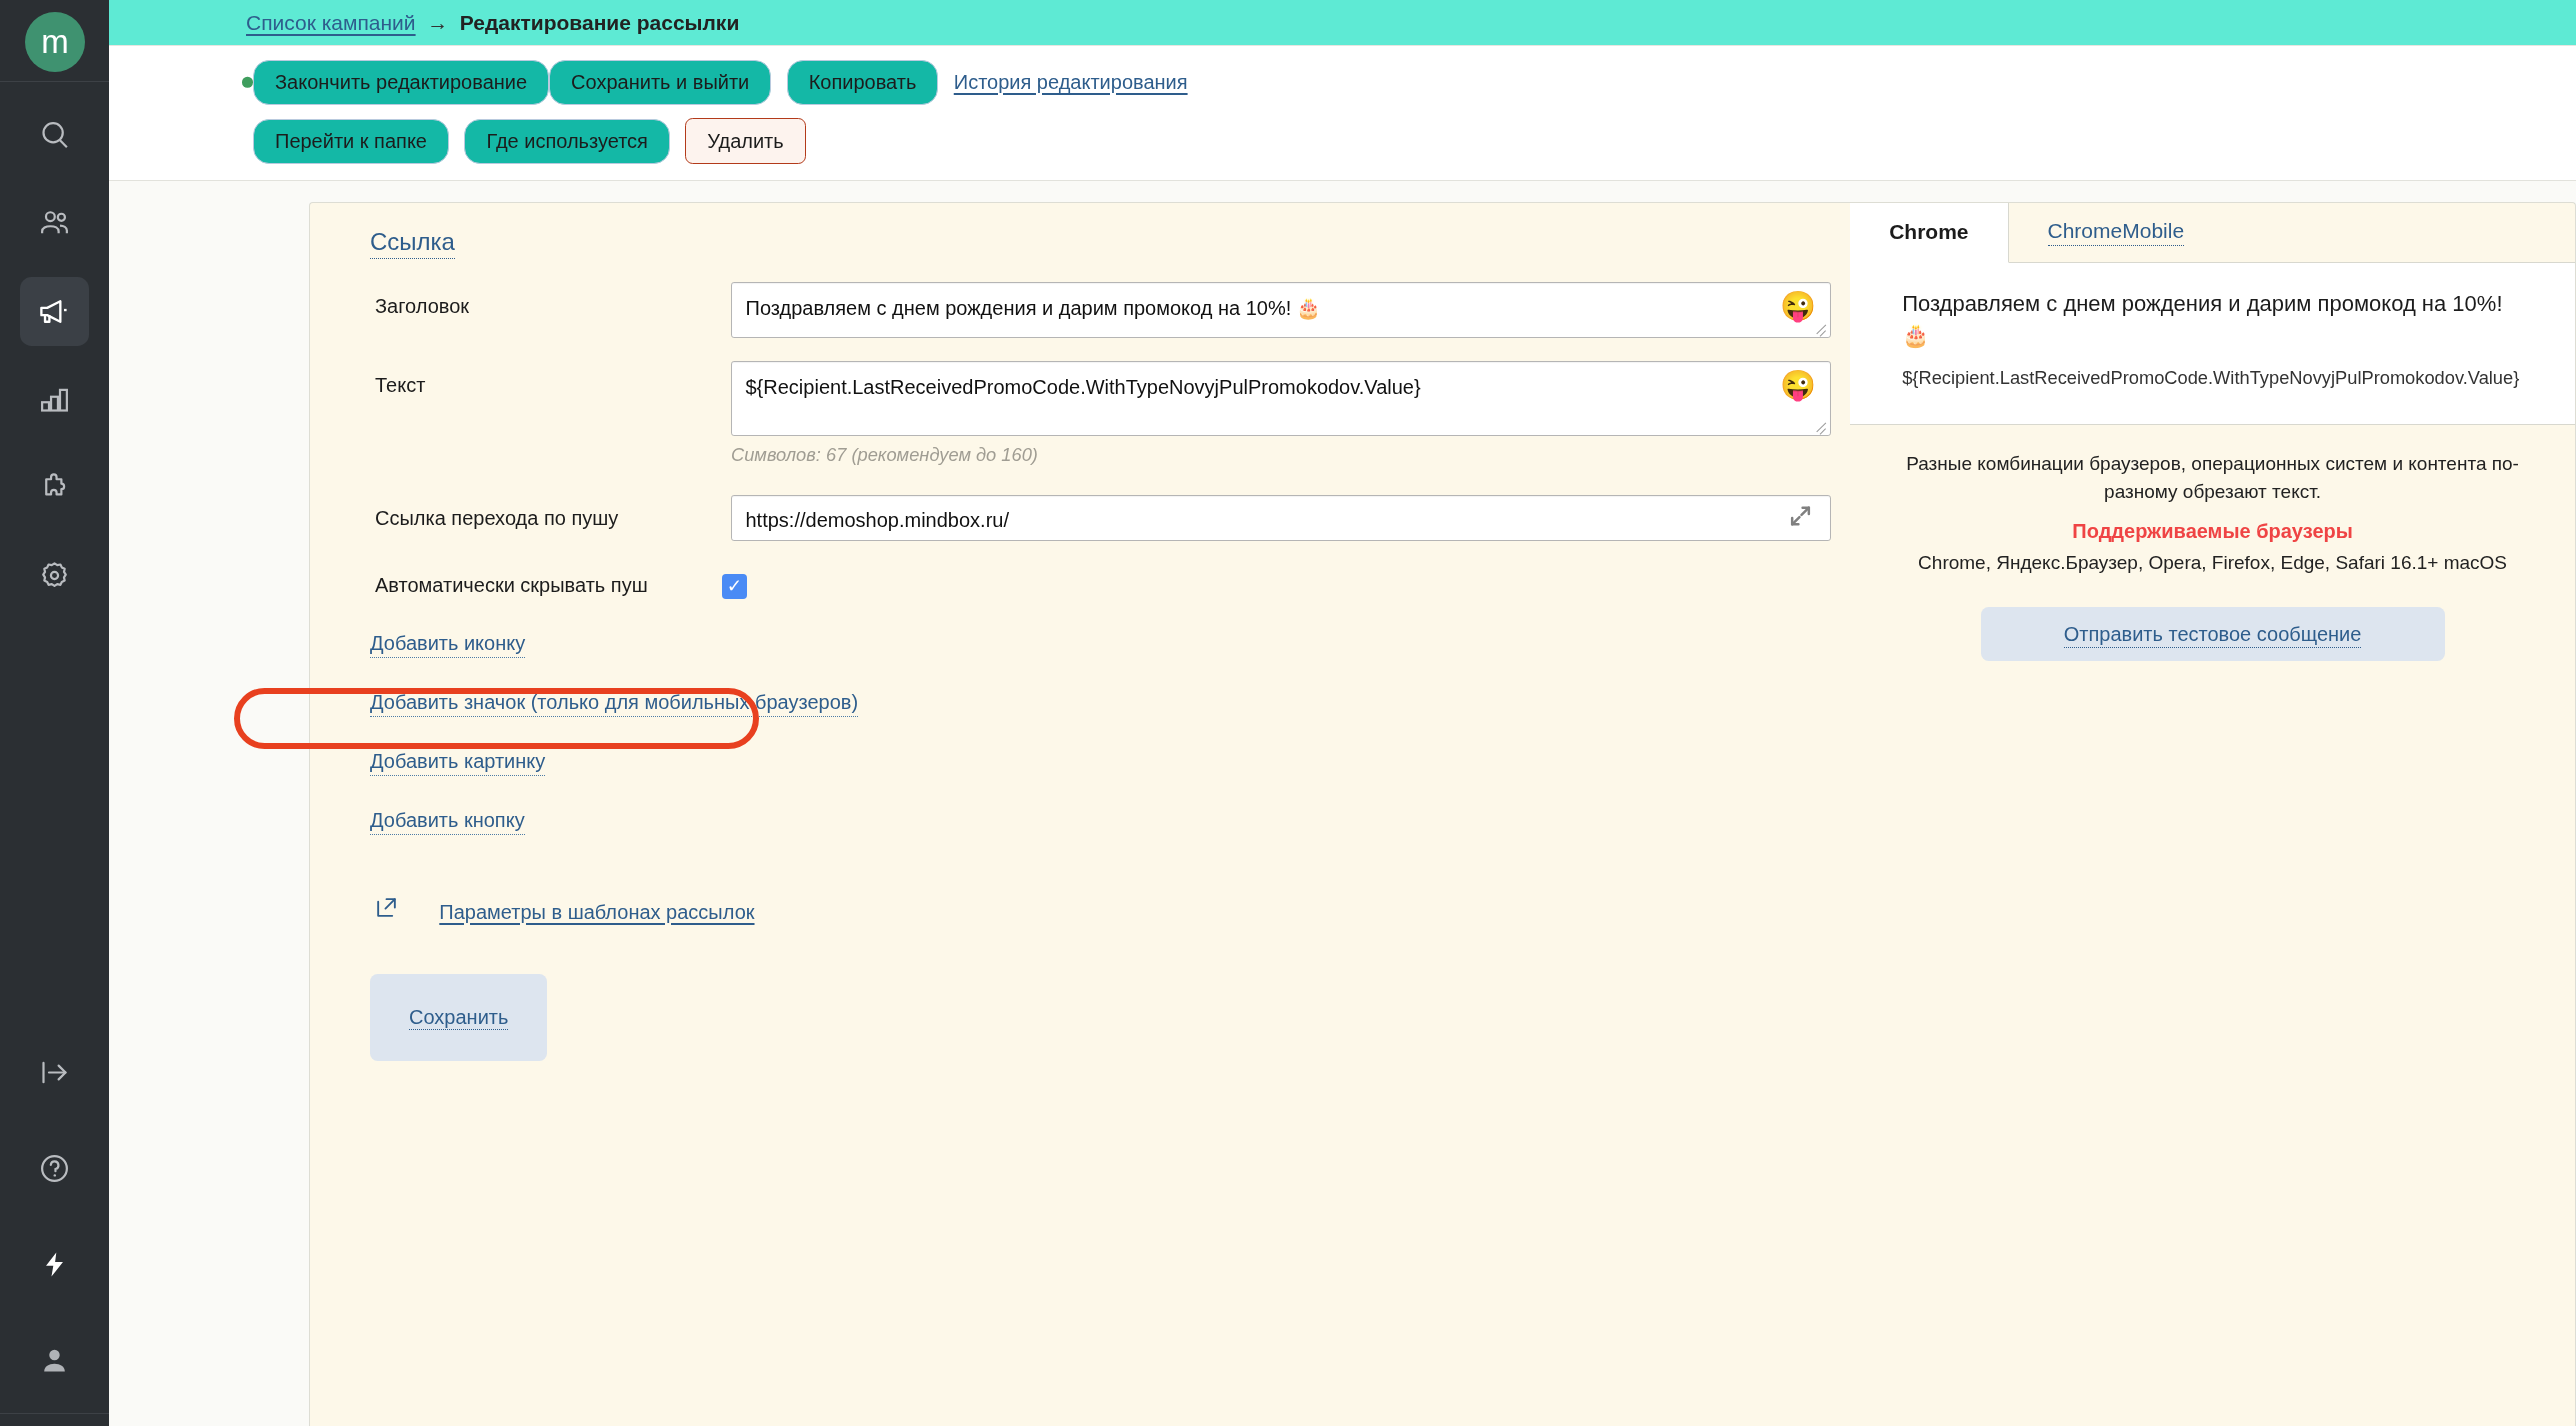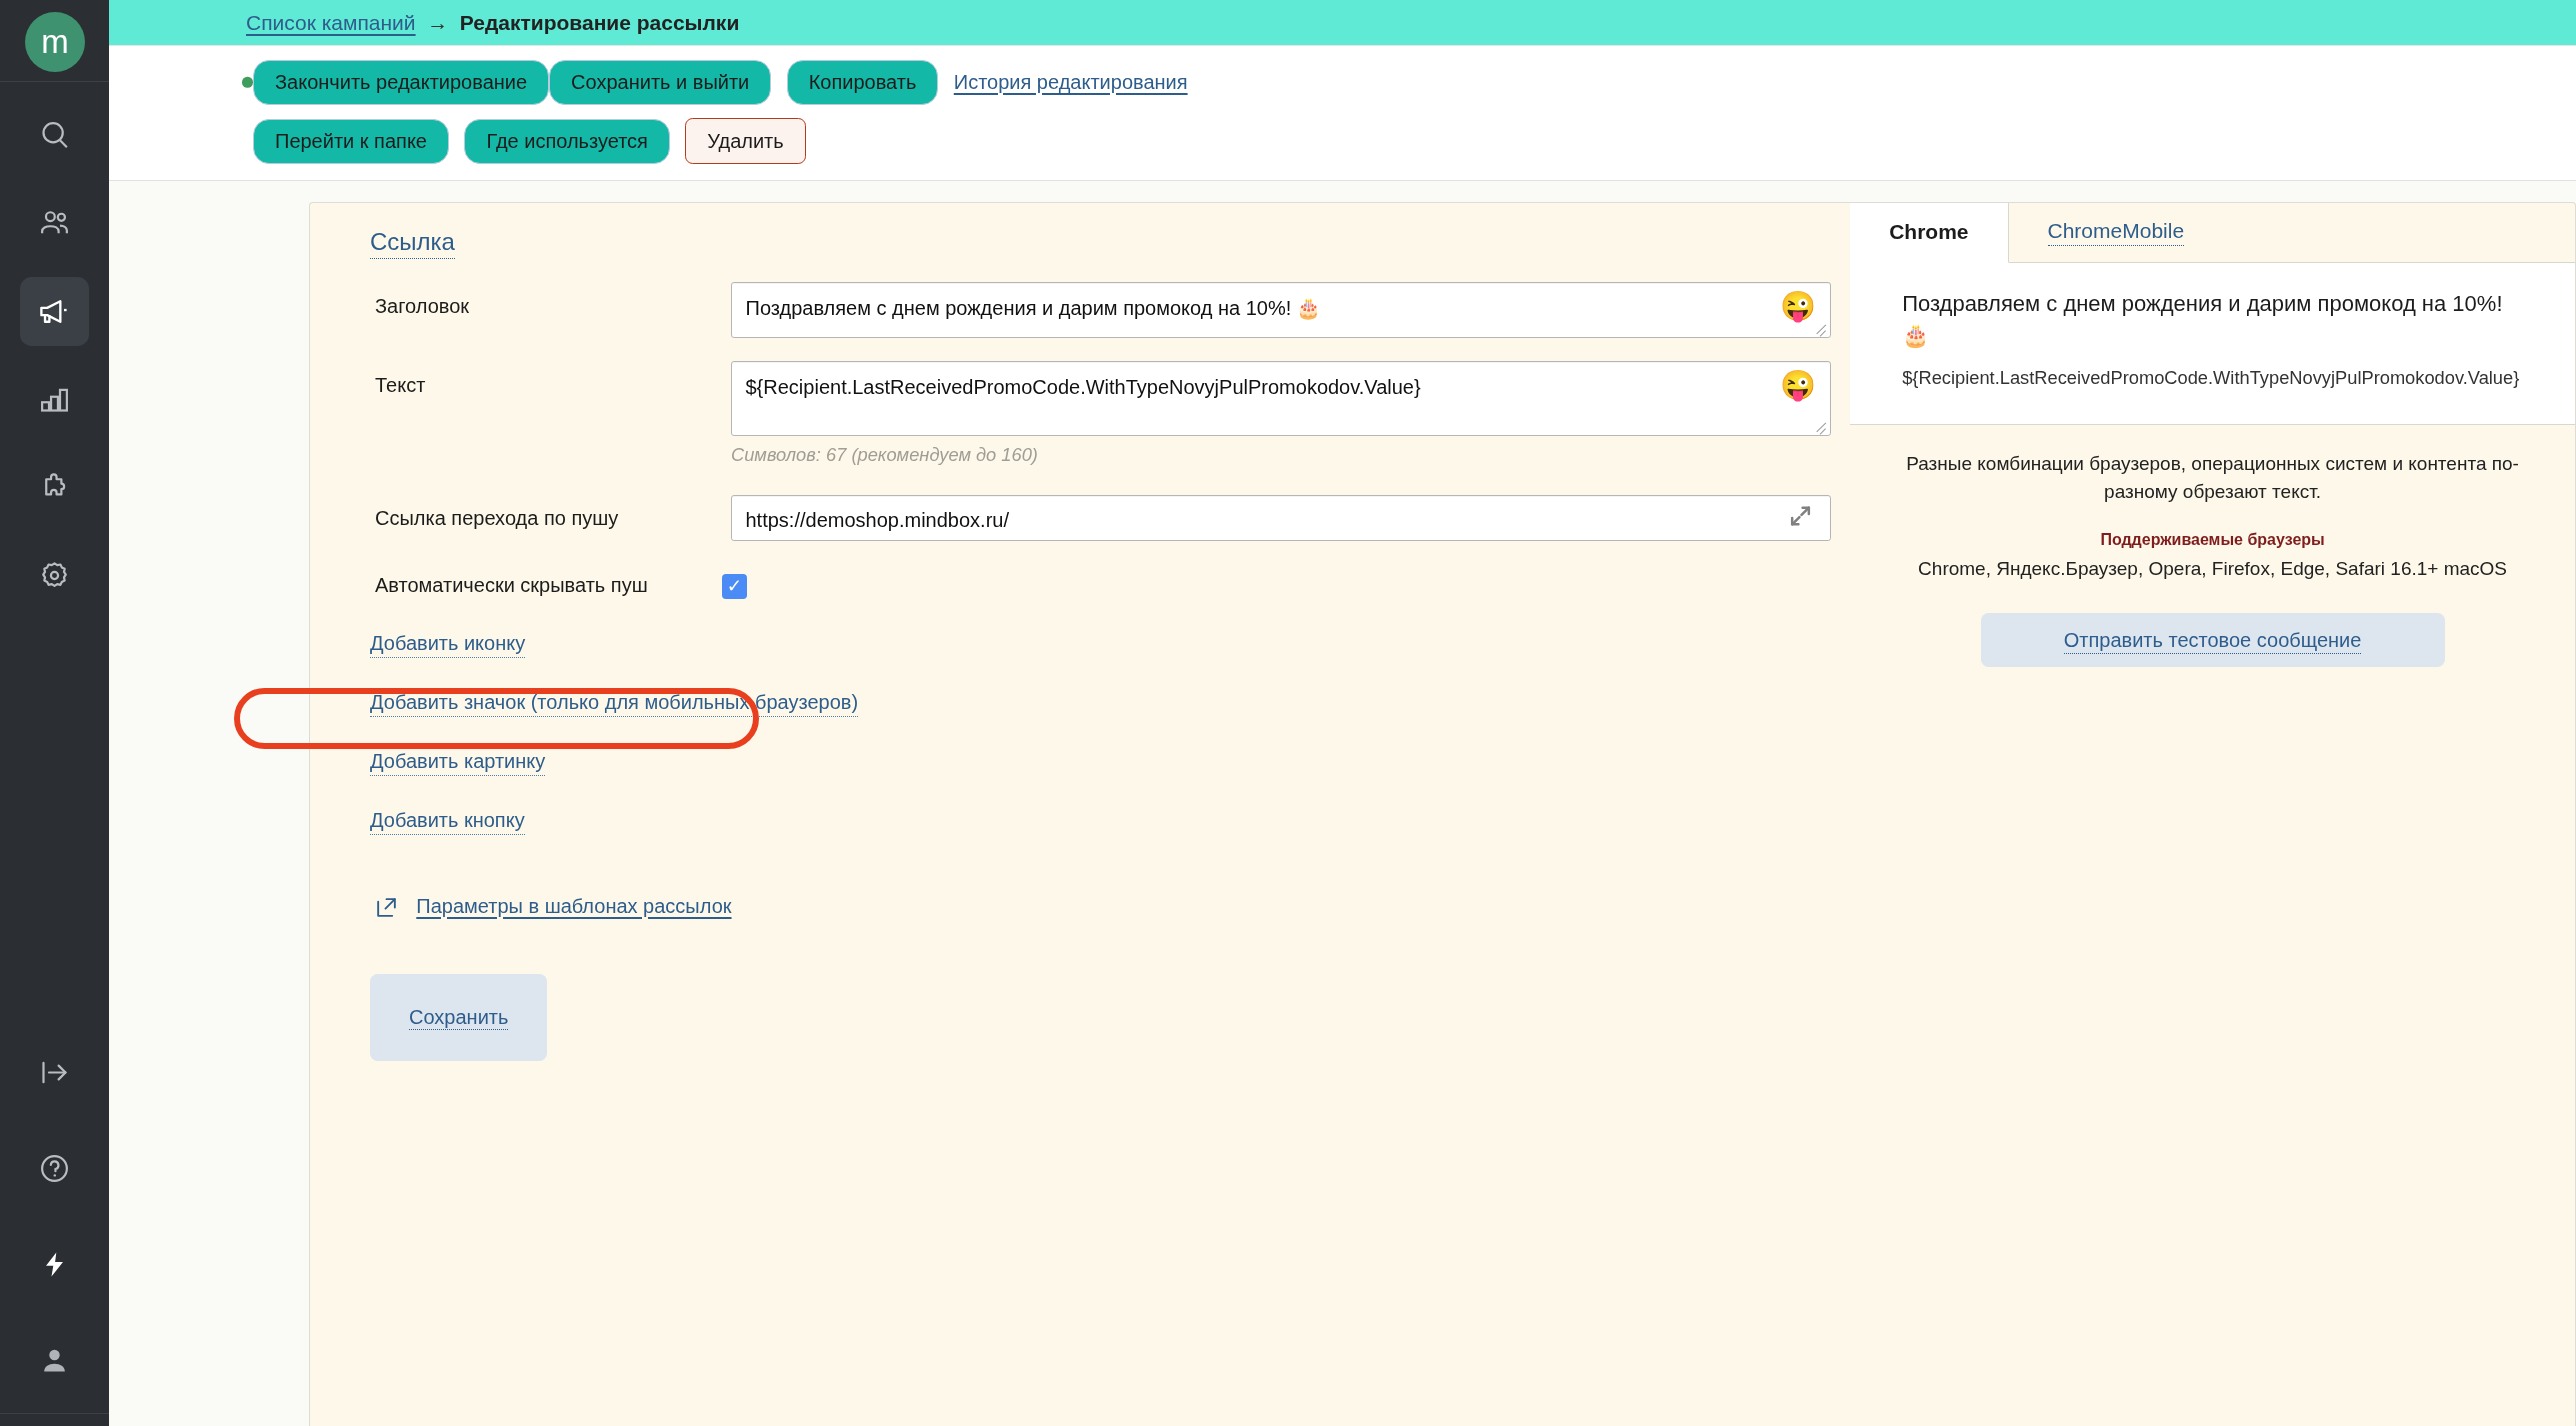--- a/index.html
+++ b/index.html
@@ -159,21 +159,21 @@
     display: flex; align-items: center; justify-content: center;
     color: #fff; font-size: 18.3px; margin-top: 9.6px; cursor: pointer;
   }
   .addlink {
     margin-left: 60px; margin-top: 33px; color: #2e5d8c; font-size: 20px;
     border-bottom: 1px dotted #4d7ca6; display: inline-block;
     padding-bottom: 1.9px; cursor: pointer;
   }
   .addlink-wrap { display: block; }
   .params-row {
-    margin-left: 64px; margin-top: 60px; display: flex; align-items: flex-start;
+    margin-left: 64px; margin-top: 60px; display: flex; align-items: flex-end; gap: 23px;
   }
   .params-link {
     color: #2e5d8c; font-size: 20px; text-decoration: underline;
     text-underline-offset: 3.9px; margin-left: 17.3px; cursor: pointer;
   }
   .save-btn {
     margin-left: 60px; margin-top: 50px; background: #dde5ef;
     border: none; border-radius: 7.7px; padding: 32px 39px; cursor: pointer;
     display: inline-block;
   }
@@ -194,22 +194,22 @@
   .tab.inactive { color: #2e5d8c; }
   .tab.inactive span { border-bottom: 1px dotted #2e5d8c; padding-bottom: 1.9px; }
   .tab.last { border-right: none; flex: 1 1 auto; justify-content: flex-start; }
   .prev-body { background: #ffffff; padding: 25px 52px 33px 52px;
                border-bottom: 1px solid #d8d8cf; }
   .prev-head { font-size: 22px; color: #1c1c1c; line-height: 1.45; }
   .prev-sub  { font-size: 18.3px; color: #333; line-height: 1.4; margin-top: 13.5px;
                word-break: break-word; }
   .prev-note { padding: 25px 35px 0 35px; text-align: center;
                font-size: 19px; color: #222; line-height: 1.48; }
-  .prev-strong { margin-top: 25px; font-size: 16px; font-weight: bold;
-                 text-align: center; color: #7f1d1d; }
+  .prev-strong { margin-top: 14px; font-size: 20px; font-weight: bold;
+                 text-align: center; color: #ef4444; }
   .prev-browsers { margin-top: 5.8px; text-align: center; font-size: 19px;
                    color: #222; line-height: 1.45; padding: 0 25px; }
   .test-btn {
     margin: 31px auto 0 auto; display: block; width: 464px;
     background: #dde5ef; border: none; border-radius: 7.7px;
     padding: 15.4px 0; text-align: center; cursor: pointer;
   }
   .test-btn span {
     color: #2e5d8c; font-size: 20px; border-bottom: 1px dotted #2e5d8c;
     padding-bottom: 1.9px;

